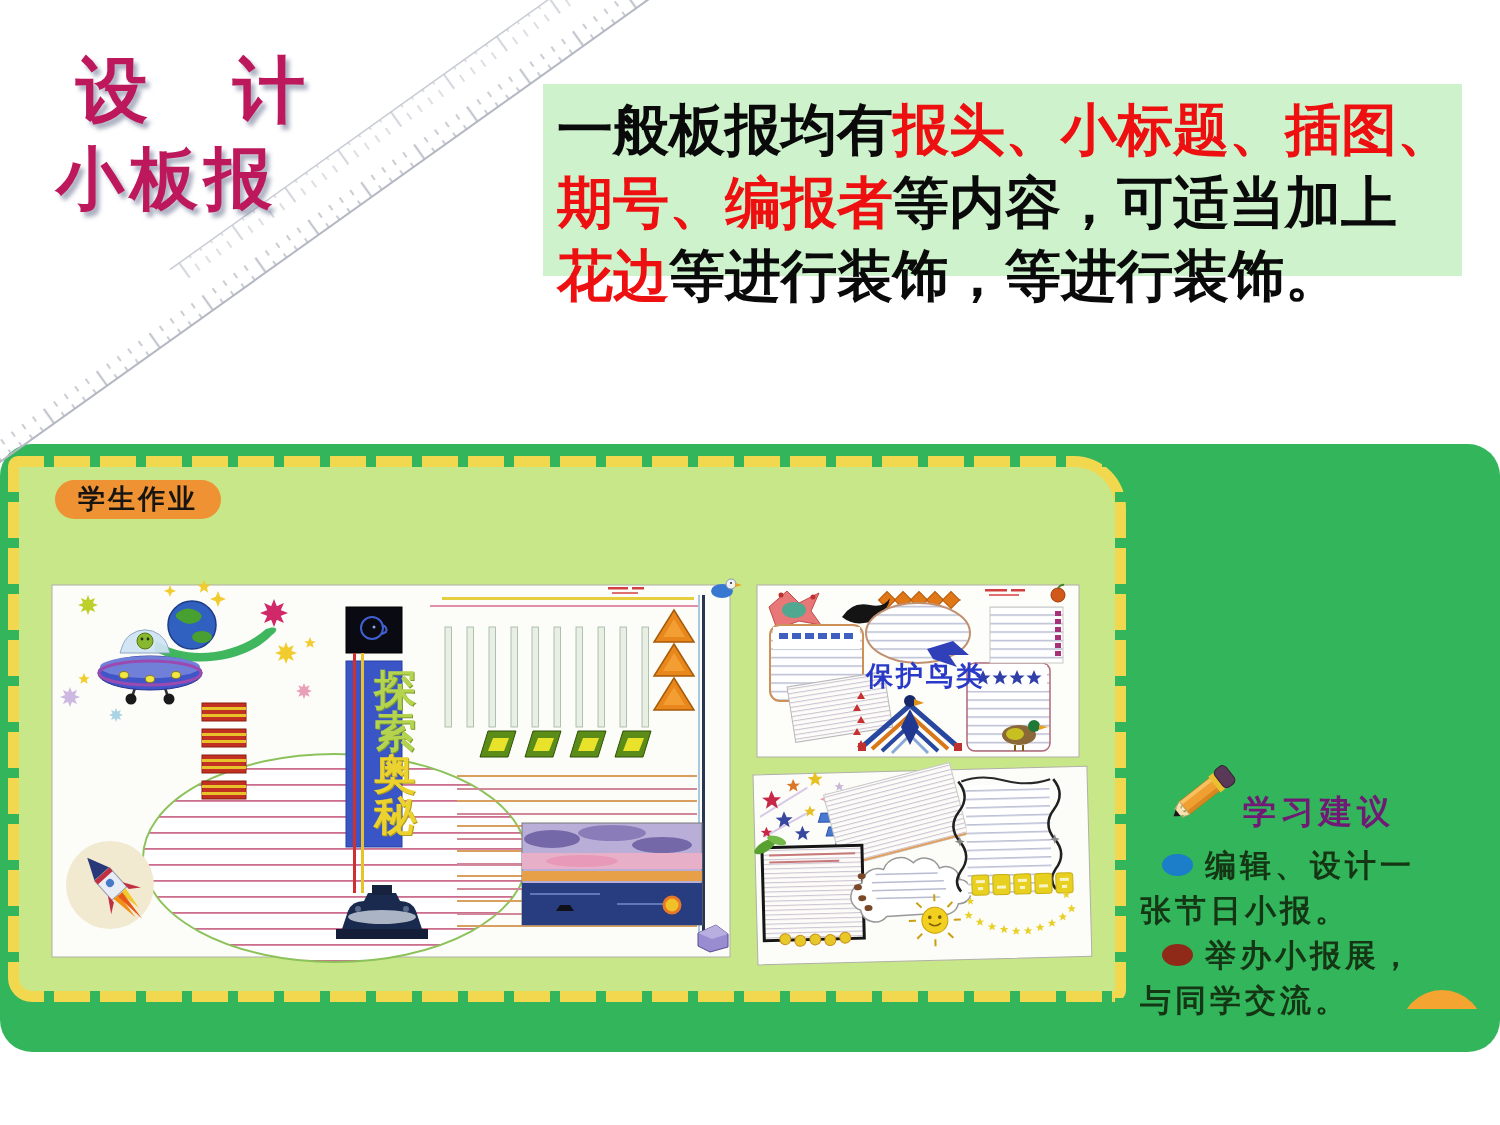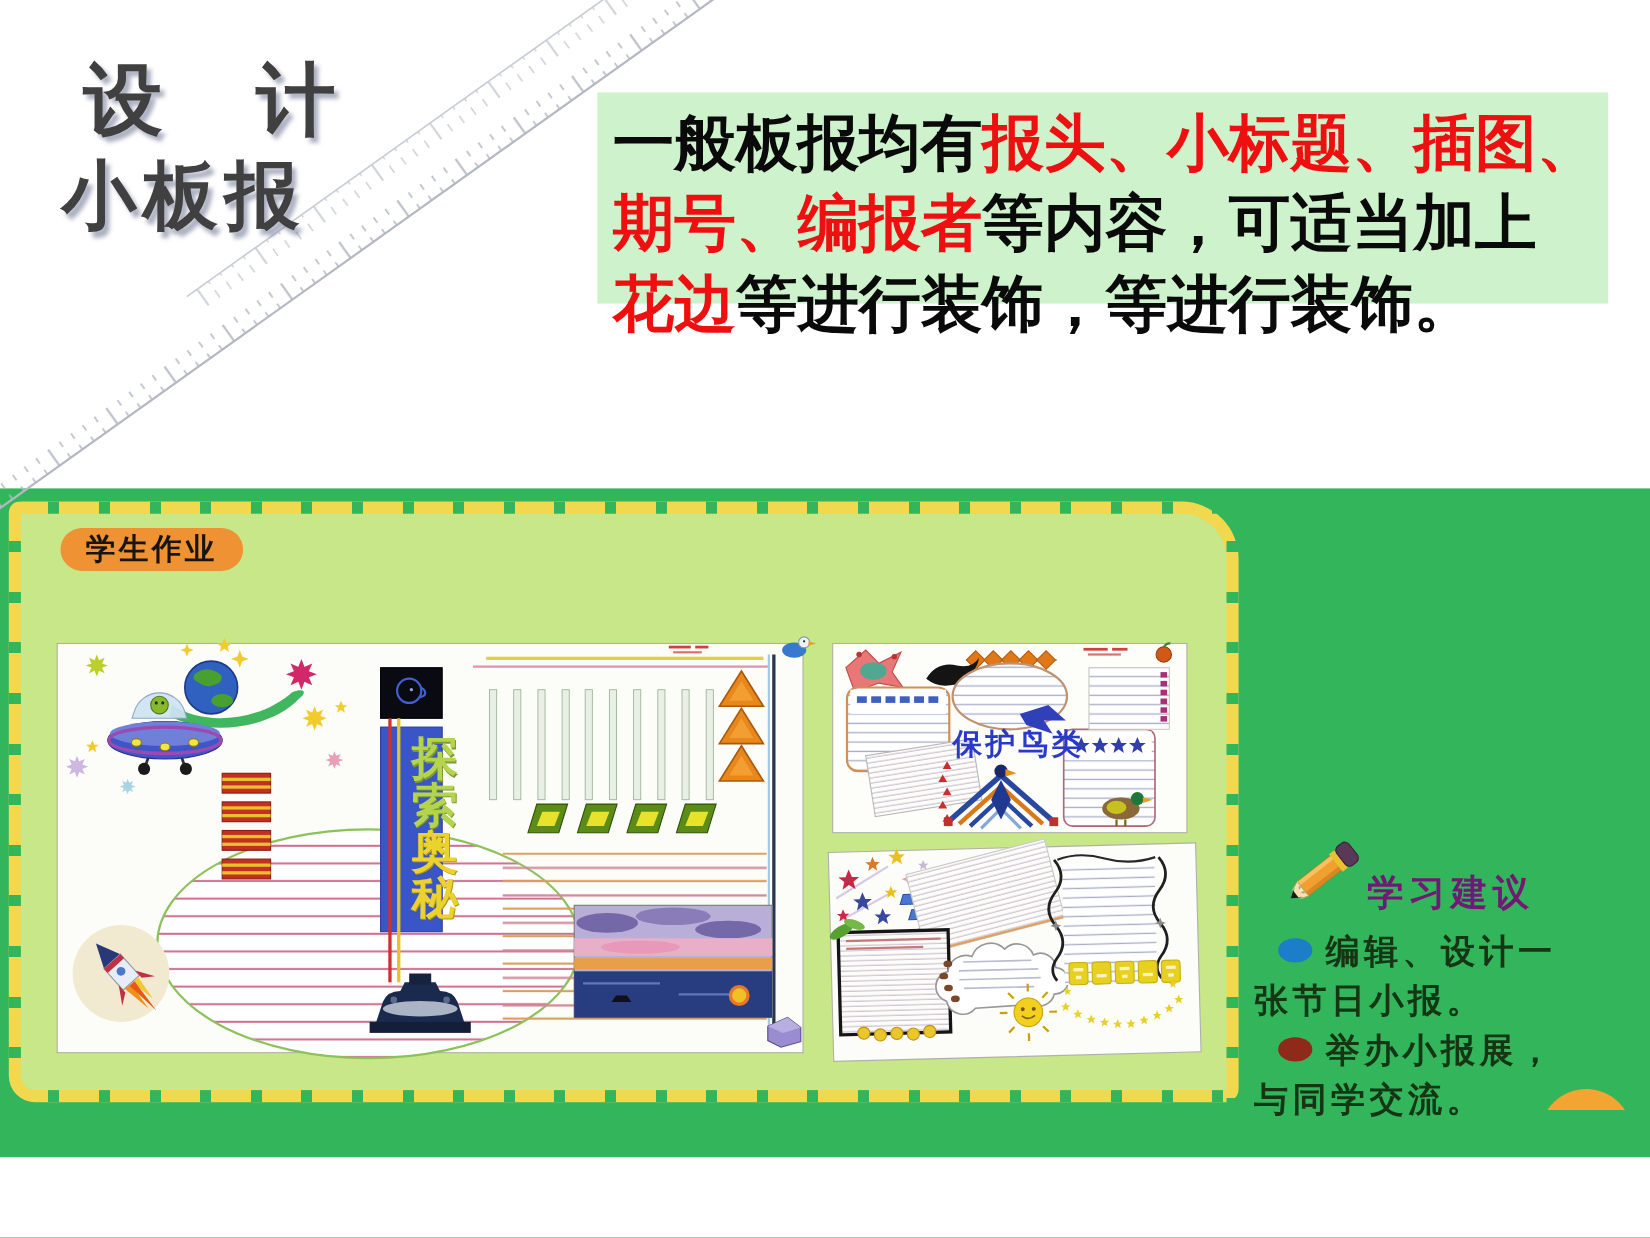--- a/index.html
+++ b/index.html
@@ -4,33 +4,33 @@
 <style>
   html,body{margin:0;padding:0;}
   body{width:1500px;height:1125px;position:relative;background:#ffffff;overflow:hidden;
        font-family:"Liberation Sans",sans-serif;}
 
   
   .ruler-svg{position:absolute;left:0;top:0;z-index:2;overflow:visible;pointer-events:none;}
 
   
   .slide-title{position:absolute;left:76px;top:50px;z-index:3;
-       font-family:"DejaVu Serif",serif;font-weight:700;color:#404040;
+       font-family:"DejaVu Serif",serif;font-weight:700;color:#be185d;
        text-shadow:4px 5px 4px rgba(100,110,140,.55);}
   .slide-title .t1{display:block;font-size:72px;letter-spacing:30px;line-height:1.1;}
   .slide-title .t2{display:block;font-size:68px;letter-spacing:6px;margin-left:-20px;margin-top:12px;line-height:1.1;}
 
   
   .intro{position:absolute;left:543px;top:84px;width:919px;height:192px;z-index:3;
        background:#cdf2cc;box-sizing:border-box;padding:9px 0 0 14px;}
   .intro .ln{font-size:56px;line-height:73px;font-weight:900;color:#0a0a0a;white-space:nowrap;}
   .intro .red{color:#ee1010;}
 
   
-  .board{position:absolute;left:0;top:444px;width:1500px;height:608px;background:#33b55b;z-index:1;overflow:hidden;}
+  .board{position:absolute;left:0;top:444px;width:1500px;height:608px;background:#33b55b;z-index:1;overflow:hidden;border-radius:32px;}
   .page-panel{position:absolute;left:8px;top:12px;width:1118px;height:546px;box-sizing:border-box;
        background:#c8e789;border:11px solid #f1d84e;border-radius:10px 52px 12px 24px;}
   .page-panel::before,.page-panel::after{content:"";position:absolute;left:-11px;right:-11px;height:11px;
        background:repeating-linear-gradient(90deg,transparent 0 36px,#33b55b 36px 46px);}
   .page-panel::before{top:-11px;} .page-panel::after{bottom:-11px;}
   .tickv{position:absolute;top:-11px;bottom:-11px;width:11px;
        background:repeating-linear-gradient(180deg,transparent 0 36px,#33b55b 36px 46px);}
   .tickv.l{left:-11px;} .tickv.r{right:-11px;}
 
   .pill{position:absolute;left:55px;top:36px;width:166px;height:39px;background:#ef9234;border-radius:20px;

